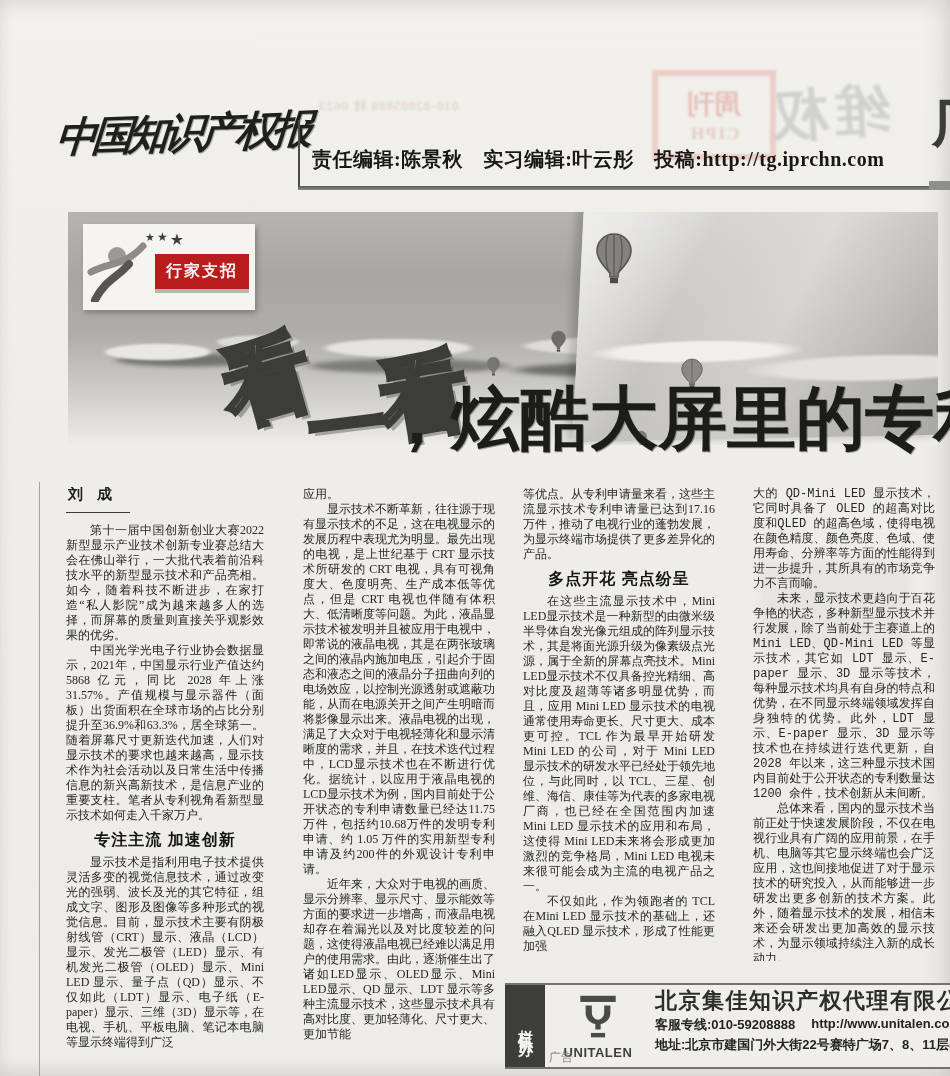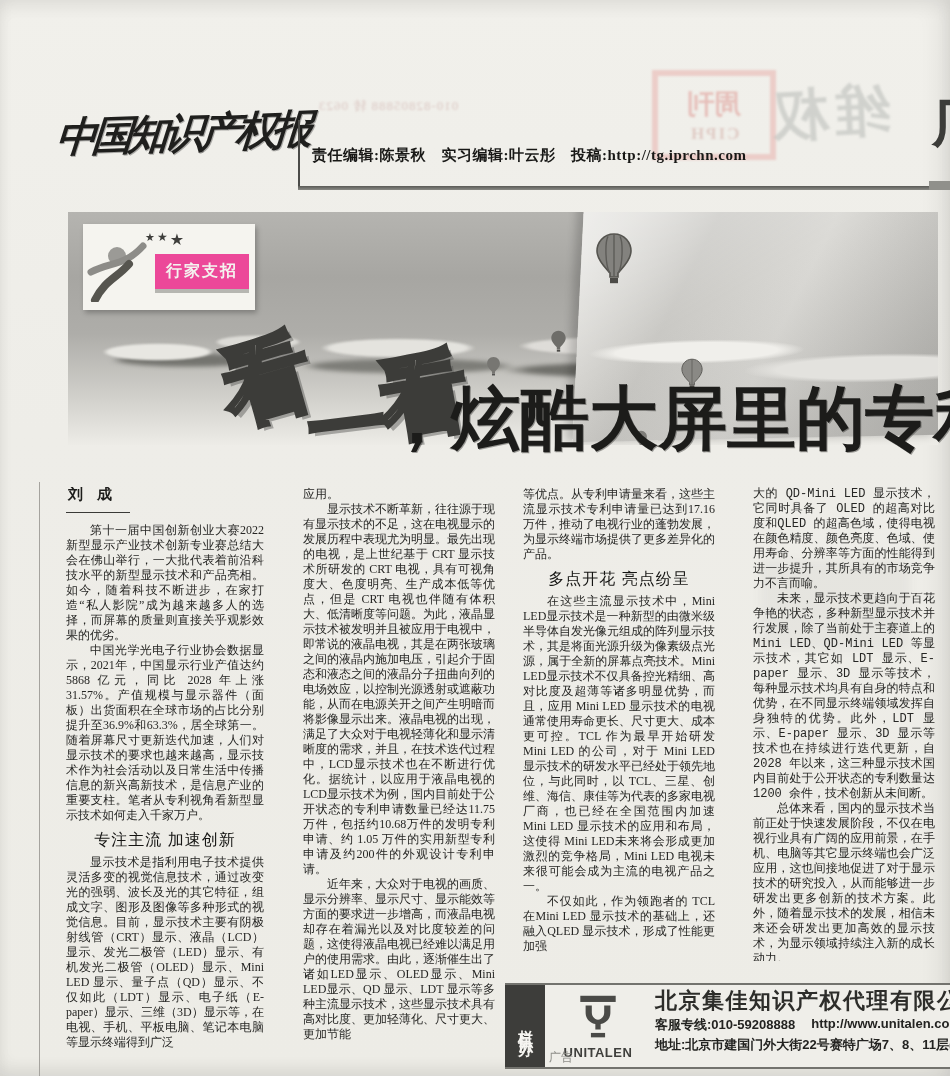--- a/index.html
+++ b/index.html
@@ -5,21 +5,21 @@
   html,body{margin:0;padding:0;}
   body{background:#c8c6c0;font-family:"Liberation Serif","DejaVu Serif",serif;}
   #page{position:relative;width:950px;height:1076px;margin:0 auto;overflow:hidden;
         background:linear-gradient(180deg,#f1f0eb 0%,#eeede8 40%,#edece6 100%);
         box-shadow:inset -10px 0 22px rgba(0,0,0,.07), inset 0 -8px 16px rgba(0,0,0,.05), inset 0 10px 14px rgba(0,0,0,.03);}
   
   .masthead{position:absolute;left:56px;top:106px;width:256px;font-size:41px;font-weight:bold;font-style:italic;
             letter-spacing:-5px;color:#1f1f1d;transform:rotate(-2deg) skewX(-6deg);white-space:nowrap;
             text-shadow:1px 1px 0 rgba(40,40,40,.35);}
   .hdr-vline{position:absolute;left:298px;top:120px;width:2px;height:68px;background:#4b4b48;}
-  .editors{position:absolute;left:312px;top:146px;font-size:15px;font-weight:bold;color:#181816;letter-spacing:.5px;white-space:nowrap;}
+  .editors{position:absolute;left:312px;top:146px;font-size:20px;font-weight:bold;color:#181816;letter-spacing:.5px;white-space:nowrap;}
   .hdr-rule{position:absolute;left:298px;top:186px;width:652px;height:4px;background:linear-gradient(180deg,#5a5a56,#8a8a85);}
   .rule-end{position:absolute;left:929px;top:181px;width:21px;height:9px;background:#90908b;}
   .edge-char{position:absolute;left:932px;top:92px;font-size:58px;font-weight:bold;color:#3c3c39;line-height:1;}
   
   .ghost{position:absolute;filter:blur(1px);pointer-events:none;}
   .g-pinkbox{left:652px;top:70px;width:112px;height:78px;border:6px solid rgba(230,165,160,.45);
              display:flex;flex-direction:column;align-items:center;justify-content:center;gap:2px;}
   .g-pinkbox .l1{font-size:27px;font-weight:bold;color:#e0a49e;opacity:.65;transform:scaleX(-1);}
   .g-pinkbox .l2{font-size:17px;font-weight:bold;color:#d9bcb6;opacity:.7;transform:scaleX(-1);letter-spacing:2px;}
   .g-gray{left:766px;top:76px;font-size:56px;font-weight:bold;color:#b7bab6;opacity:.55;transform:scaleX(-1) rotate(3deg);letter-spacing:6px;}
@@ -51,39 +51,39 @@
         radial-gradient(220px 24px at 300px 170px,#e3e2de 45%,transparent 60%),
         linear-gradient(150deg,rgba(255,255,255,.35) 10%,transparent 40%,rgba(70,70,68,.12) 80%);}
   .balloon{position:absolute;}
   .balloon svg{display:block;}
   
   .badge{position:absolute;left:15px;top:12px;width:172px;height:86px;background:#f5f4ef;
          box-shadow:2px 3px 5px rgba(0,0,0,.25);}
   .badge .stars{position:absolute;left:62px;top:2px;color:#3e3e3b;letter-spacing:2px;}
   .badge .s1{font-size:11px;} .badge .s2{font-size:12px;} .badge .s3{font-size:16px;position:relative;top:4px;}
   .badge-figure{position:absolute;left:4px;top:14px;}
-  .badge-box{position:absolute;left:72px;top:30px;width:94px;height:35px;background:#ec4899;
+  .badge-box{position:absolute;left:72px;top:30px;width:94px;height:35px;background:#b91c1c;
              display:flex;align-items:center;justify-content:center;box-shadow:0 4px 0 rgba(120,120,116,.5);}
   .badge-box span{color:#f4f3ef;font-size:16px;font-weight:bold;letter-spacing:2px;white-space:nowrap;}
   
   .title-bubble{position:absolute;left:222px;top:336px;display:flex;align-items:flex-start;z-index:5;}
   .bub{font-weight:bold;color:#b6b5b0;-webkit-text-stroke:4px #3c3c39;
        text-shadow:4px 5px 0 rgba(85,85,82,.45);line-height:1;}
   .bub.c1{font-size:90px;transform:rotate(-16deg);}
   .bub.dash{font-size:78px;transform:rotate(-7deg);margin:52px -8px 0 -4px;}
   .bub.c2{font-size:90px;transform:rotate(-10deg);margin-top:16px;}
   .title-rest{position:absolute;left:382px;top:378px;z-index:5;font-size:69px;font-weight:bold;color:#1c1c1a;
               white-space:nowrap;letter-spacing:0px;line-height:1.2;text-shadow:1px 1px 0 rgba(30,30,28,.4);}
   
   .left-vline{position:absolute;left:39px;top:482px;width:1px;height:594px;background:#a5a39e;}
   .col{position:absolute;top:487px;overflow:hidden;font-size:12px;line-height:15px;color:#26262three3;
        color:#262624;text-align:justify;}
   .col p{margin:0;text-indent:2em;}
   .col p.cont{text-indent:0;}
-  .col-heading{font-family:"Liberation Sans","DejaVu Sans",sans-serif;font-weight:normal;font-size:16px;
+  .col-heading{font-family:"Liberation Sans","DejaVu Sans",sans-serif;font-weight:bold;font-size:16px;
                text-align:center;margin:9px 0 8px 0;color:#151513;text-indent:0;letter-spacing:1px;}
   #col1{left:66px;width:198px;height:589px;}
   #col2{left:303px;width:192px;height:589px;}
   #col3{left:523px;width:192px;height:474px;}
   #col4{left:753px;width:182px;height:474px;font-family:Liberation Mono, monospace;}
   .author{display:inline-block;font-size:15px;font-weight:bold;letter-spacing:14px;color:#1d1d1b;
           border-bottom:1.5px solid #3a3a37;padding:0 4px 10px 2px;margin-bottom:10px;text-indent:0;}
   
   .ad{position:absolute;left:505px;top:983px;width:445px;height:82px;display:flex;
       border-top:2px solid #73736e;border-bottom:2px solid #73736e;background:#efeee9;}

